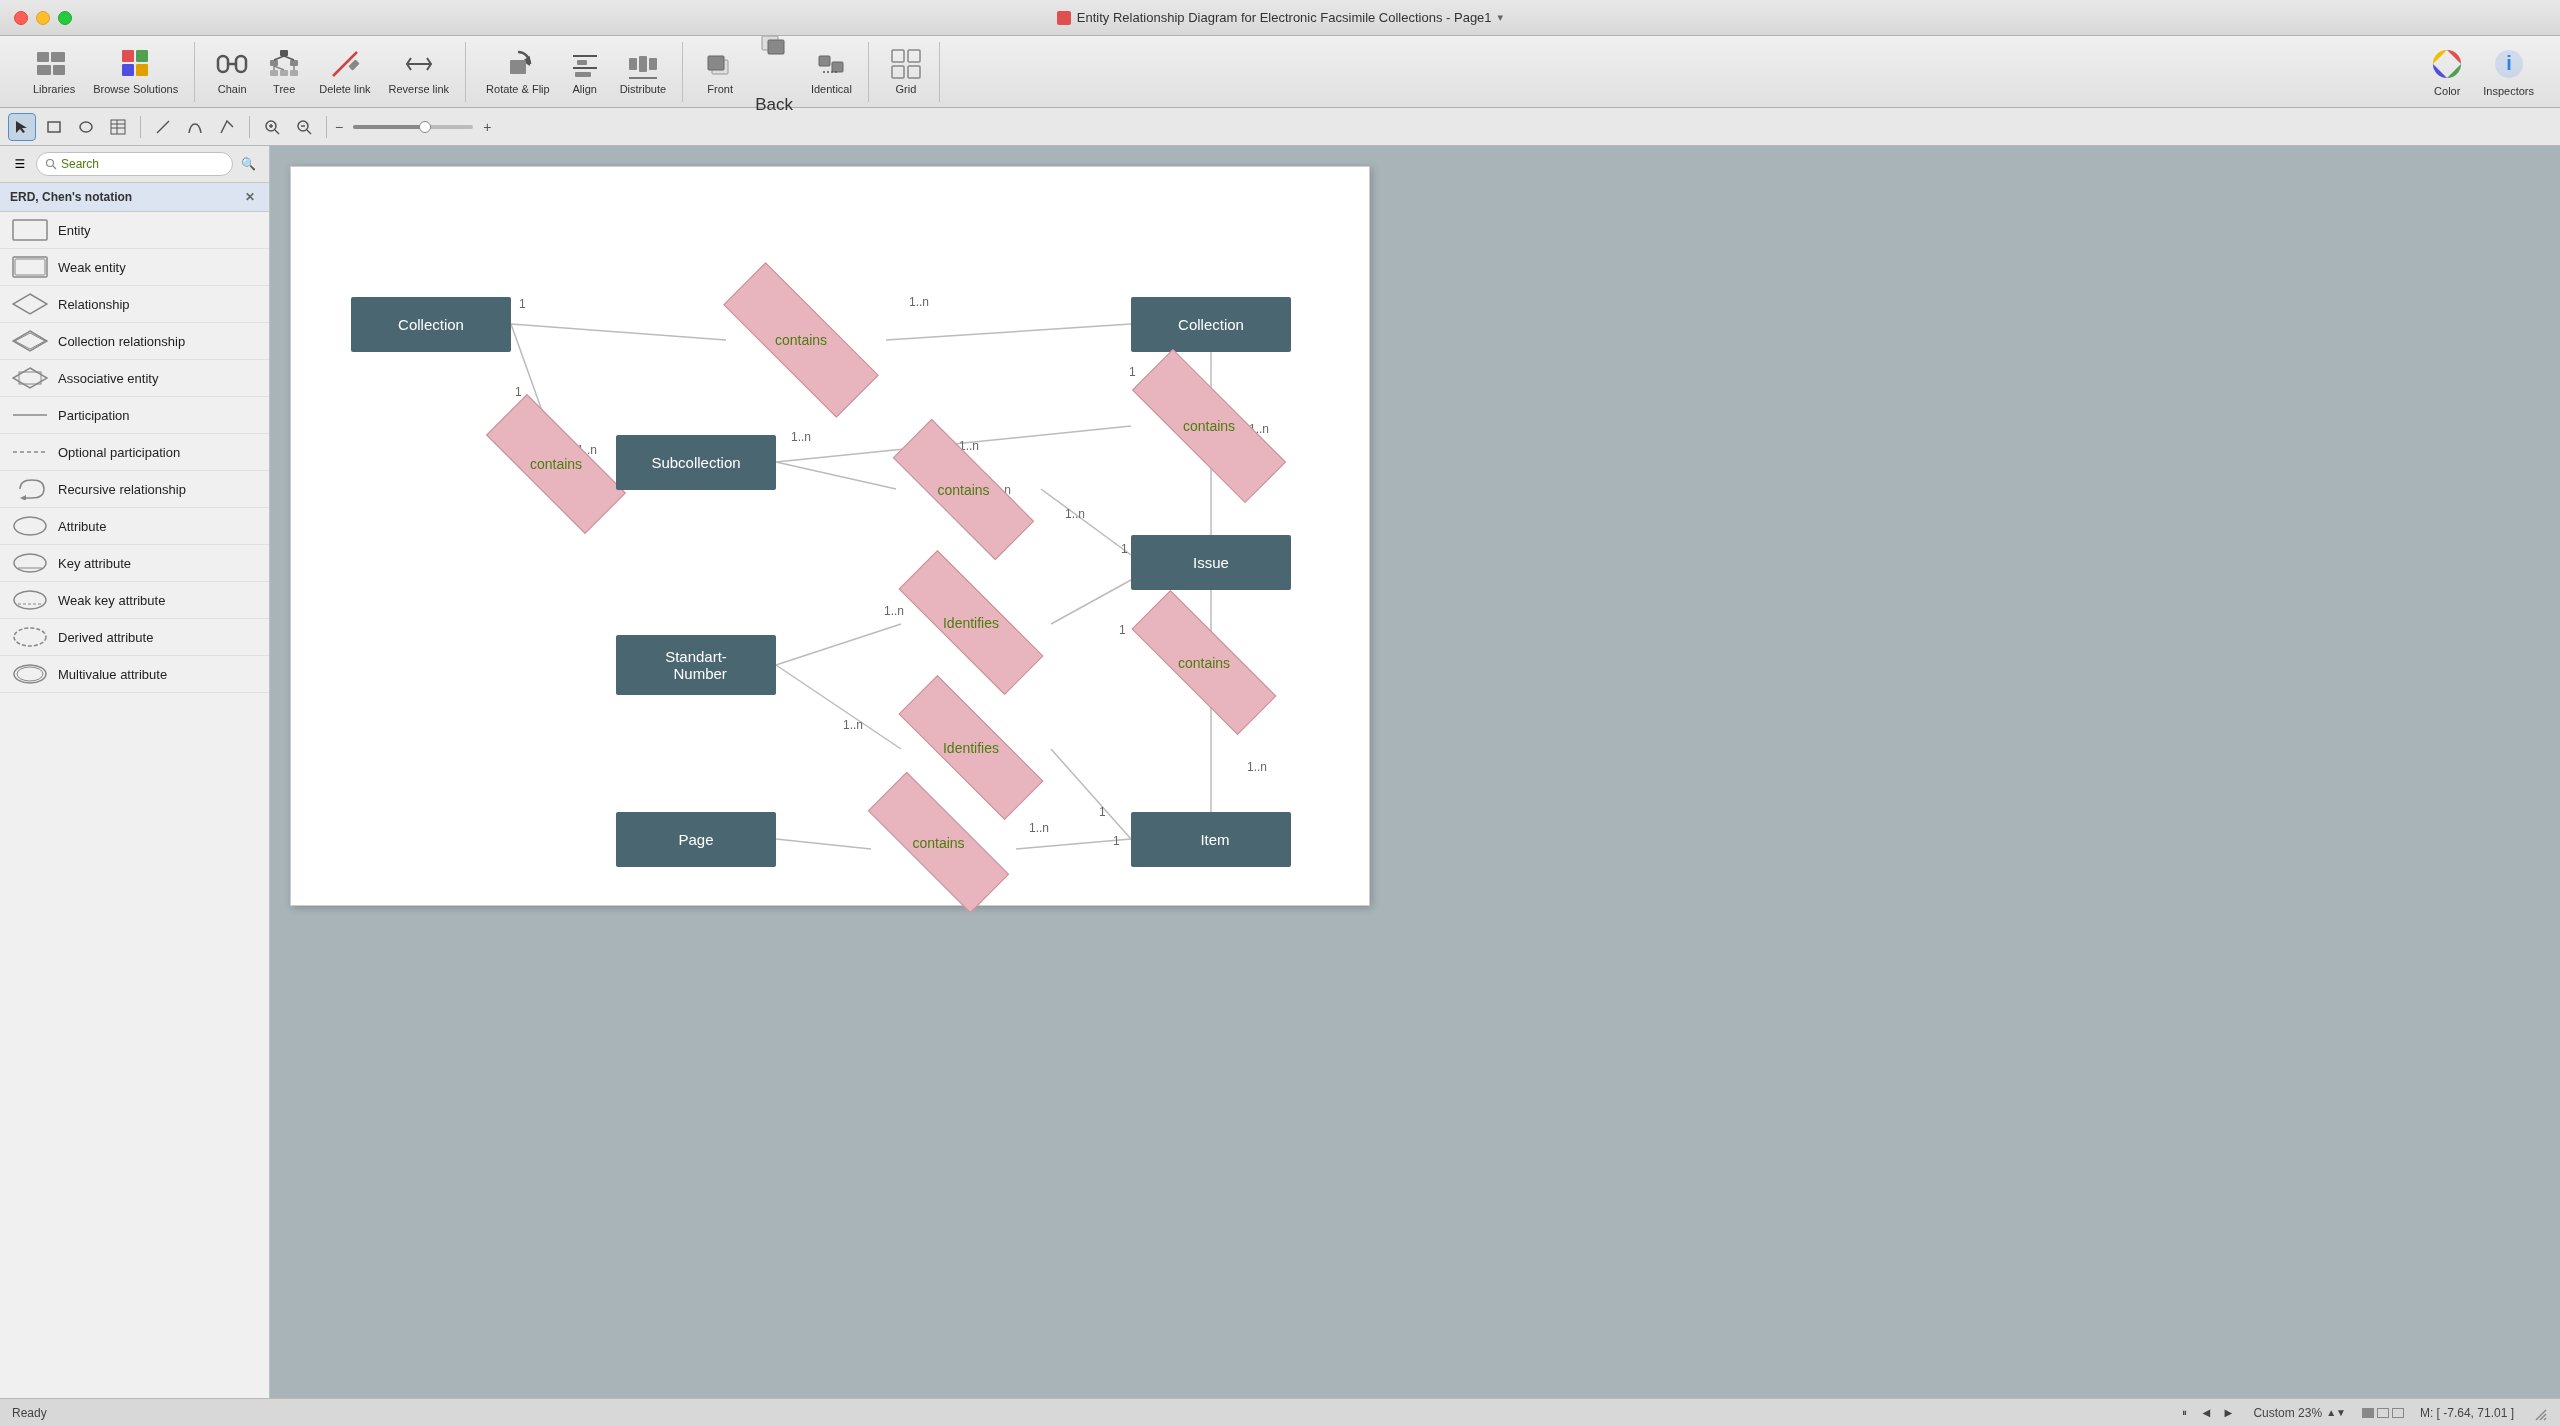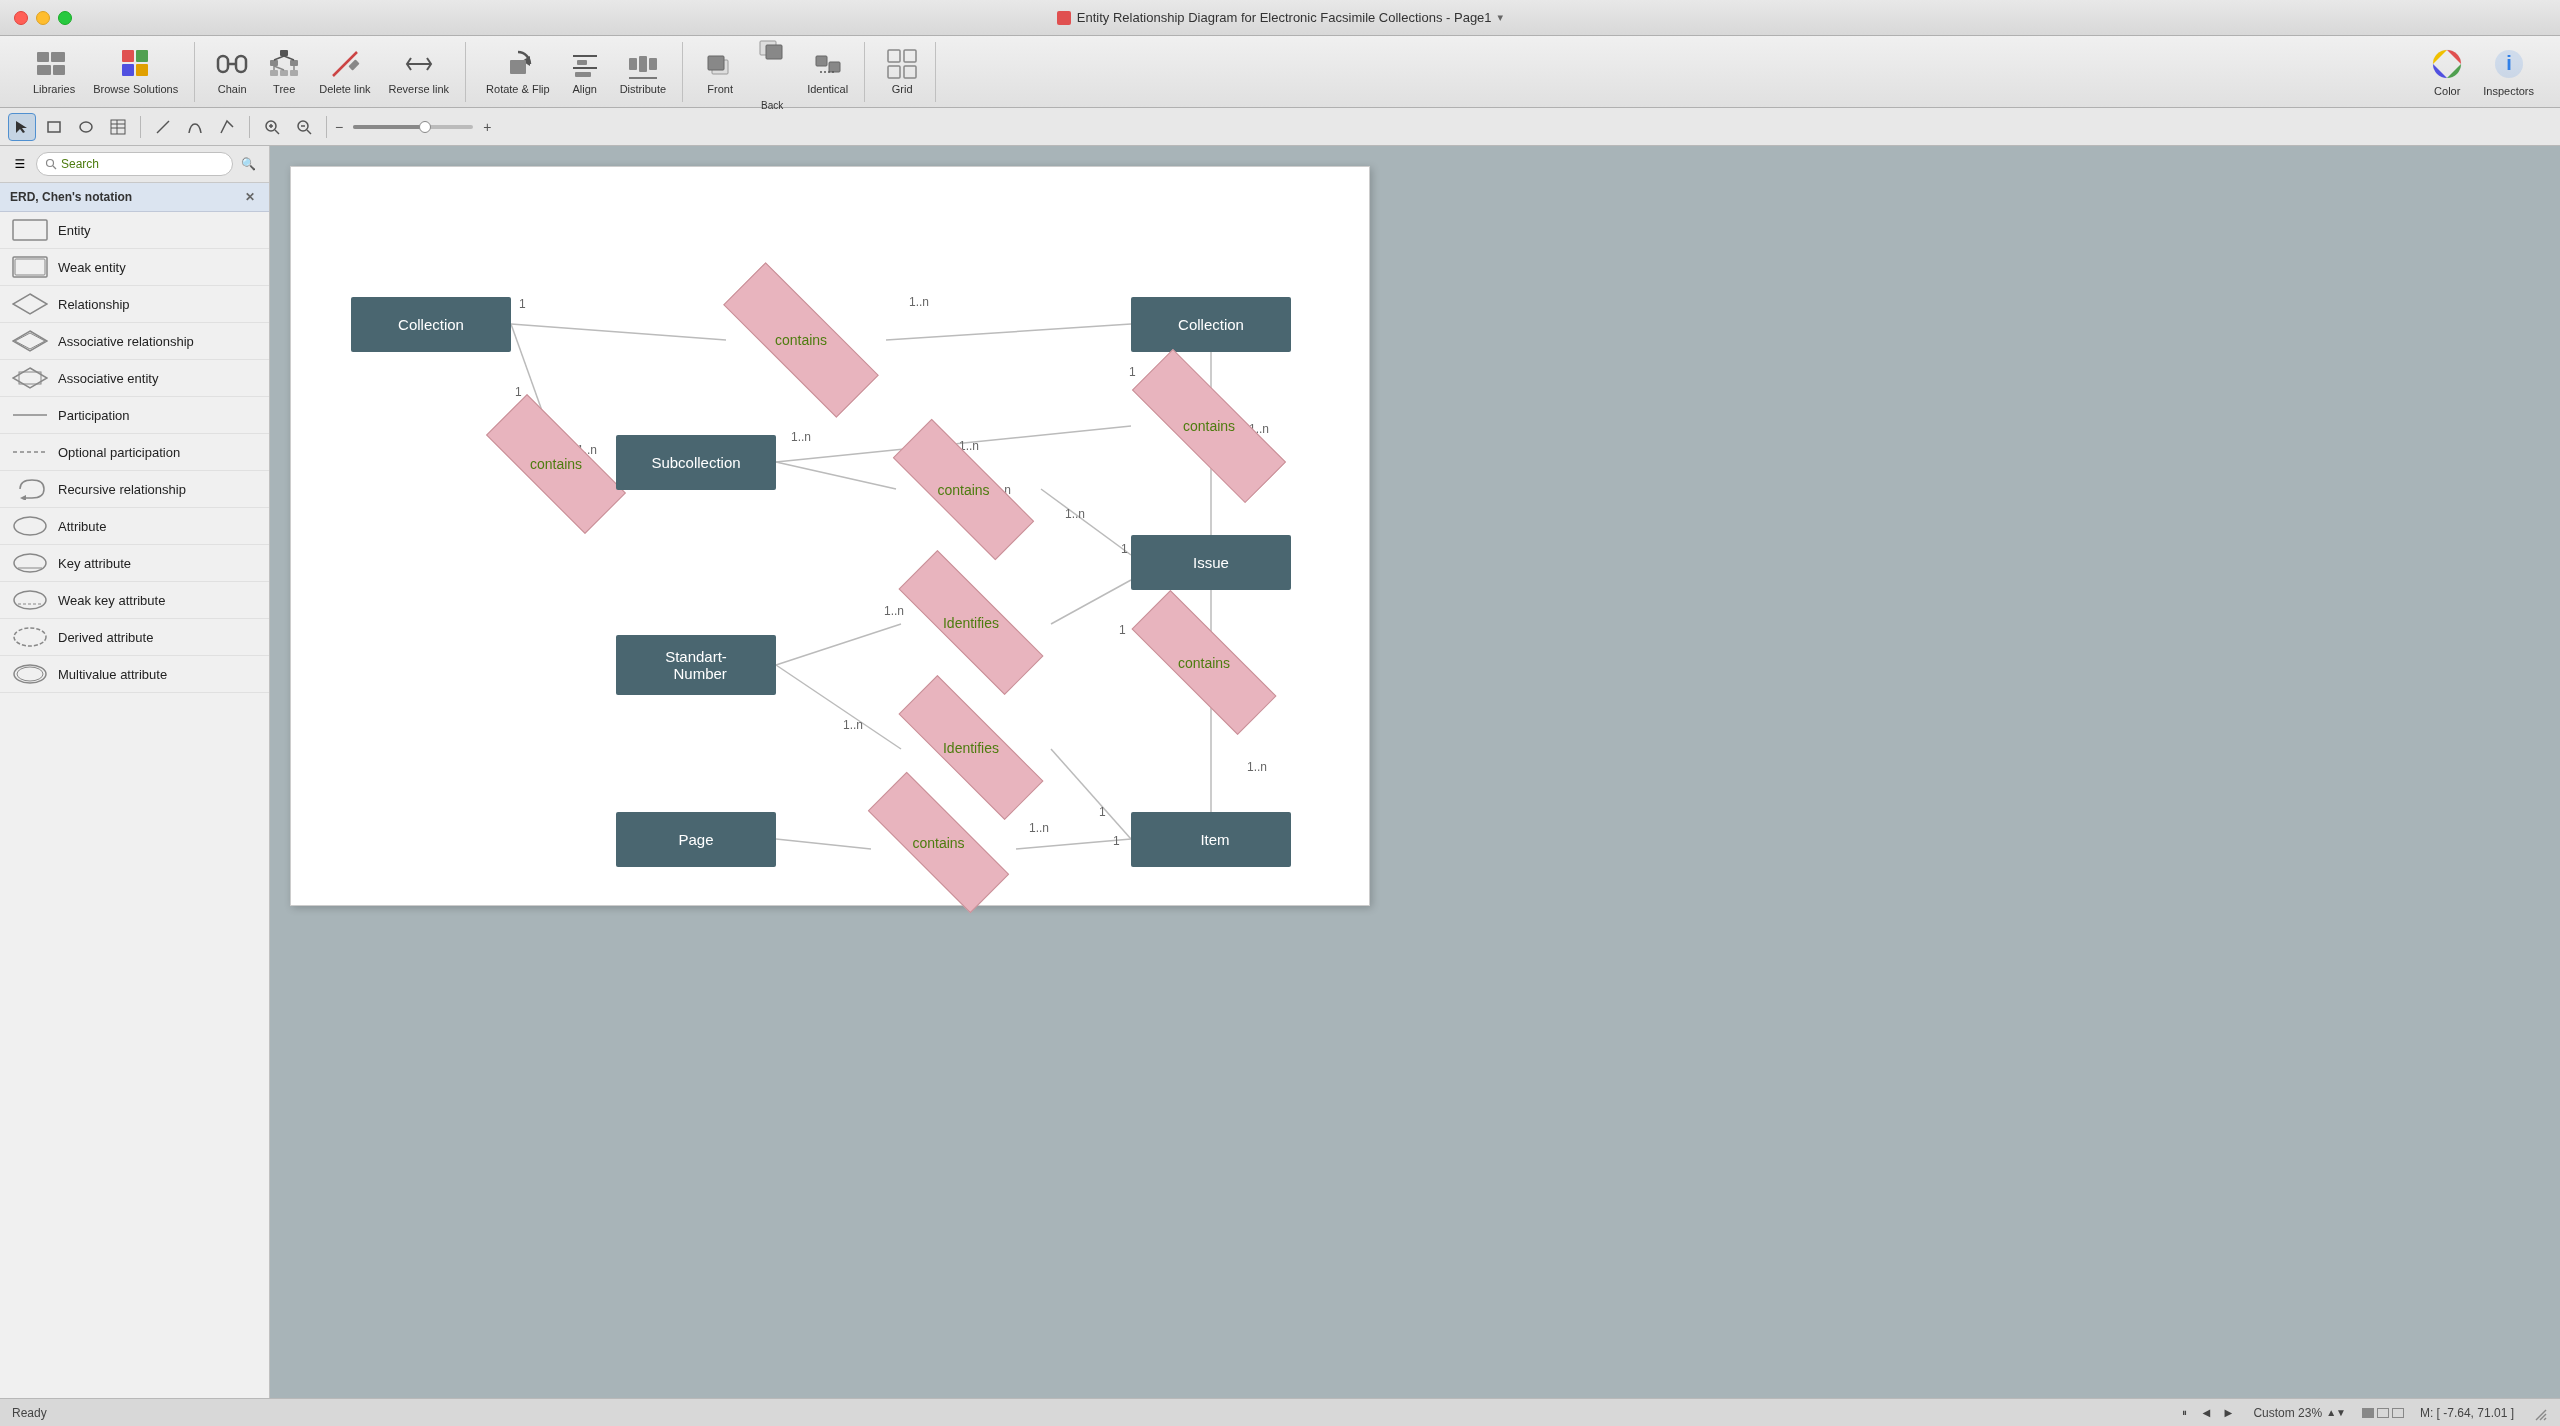--- a/index.html
+++ b/index.html
@@ -247,21 +247,21 @@
         <rect x="8" y="12" width="16" height="14" rx="1" fill="#ddd" stroke="#999"></rect>
         <rect x="4" y="8" width="16" height="14" rx="1" fill="#888" stroke="#666"></rect>
       </svg>
       <span style="font-size:11px;">Front</span>
     </div>
     <div class="tb-btn">
       <svg width="32" height="32" viewBox="0 0 32 32">
         <rect x="4" y="8" width="16" height="14" rx="1" fill="#ddd" stroke="#999"></rect>
         <rect x="10" y="12" width="16" height="14" rx="1" fill="#888" stroke="#666"></rect>
       </svg>
-      <span style="font-size:10px;margin-top:32px;">Back</span>
+      <span style="font-size:17px;margin-top:32px;">Back</span>
     </div>
     <div class="tb-btn">
       <svg width="32" height="32" viewBox="0 0 32 32">
         <rect x="4" y="8" width="11" height="10" rx="1" fill="#888" stroke="#666"></rect>
         <rect x="17" y="14" width="11" height="10" rx="1" fill="#888" stroke="#666"></rect>
         <line x1="8" y1="24" x2="22" y2="24" stroke="#555" stroke-width="1.5" stroke-dasharray="2,2"></line>
       </svg>
       <span style="font-size:11px;">Identical</span>
     </div>
   </div>
@@ -414,21 +414,21 @@
         <span>Relationship</span>
       </div>
 
       <div class="sidebar-item">
         <div class="si-icon">
           <svg width="36" height="22" viewBox="0 0 36 22">
               <polygon points="18,1 35,11 18,21 1,11" fill="none" stroke="#888" stroke-width="1.5"></polygon>
               <polygon points="18,3 33,11 18,19 3,11" fill="none" stroke="#888" stroke-width="1"></polygon>
             </svg>
         </div>
-        <span>Associative relationship</span>
+        <span>Collection relationship</span>
       </div>
 
       <div class="sidebar-item">
         <div class="si-icon">
           <svg width="36" height="22" viewBox="0 0 36 22">
               <polygon points="18,1 35,11 18,21 1,11" fill="none" stroke="#888" stroke-width="1.5"></polygon>
               <rect x="7" y="5" width="22" height="12" rx="0" fill="none" stroke="#888" stroke-width="1"></rect>
             </svg>
         </div>
         <span>Associative entity</span>

